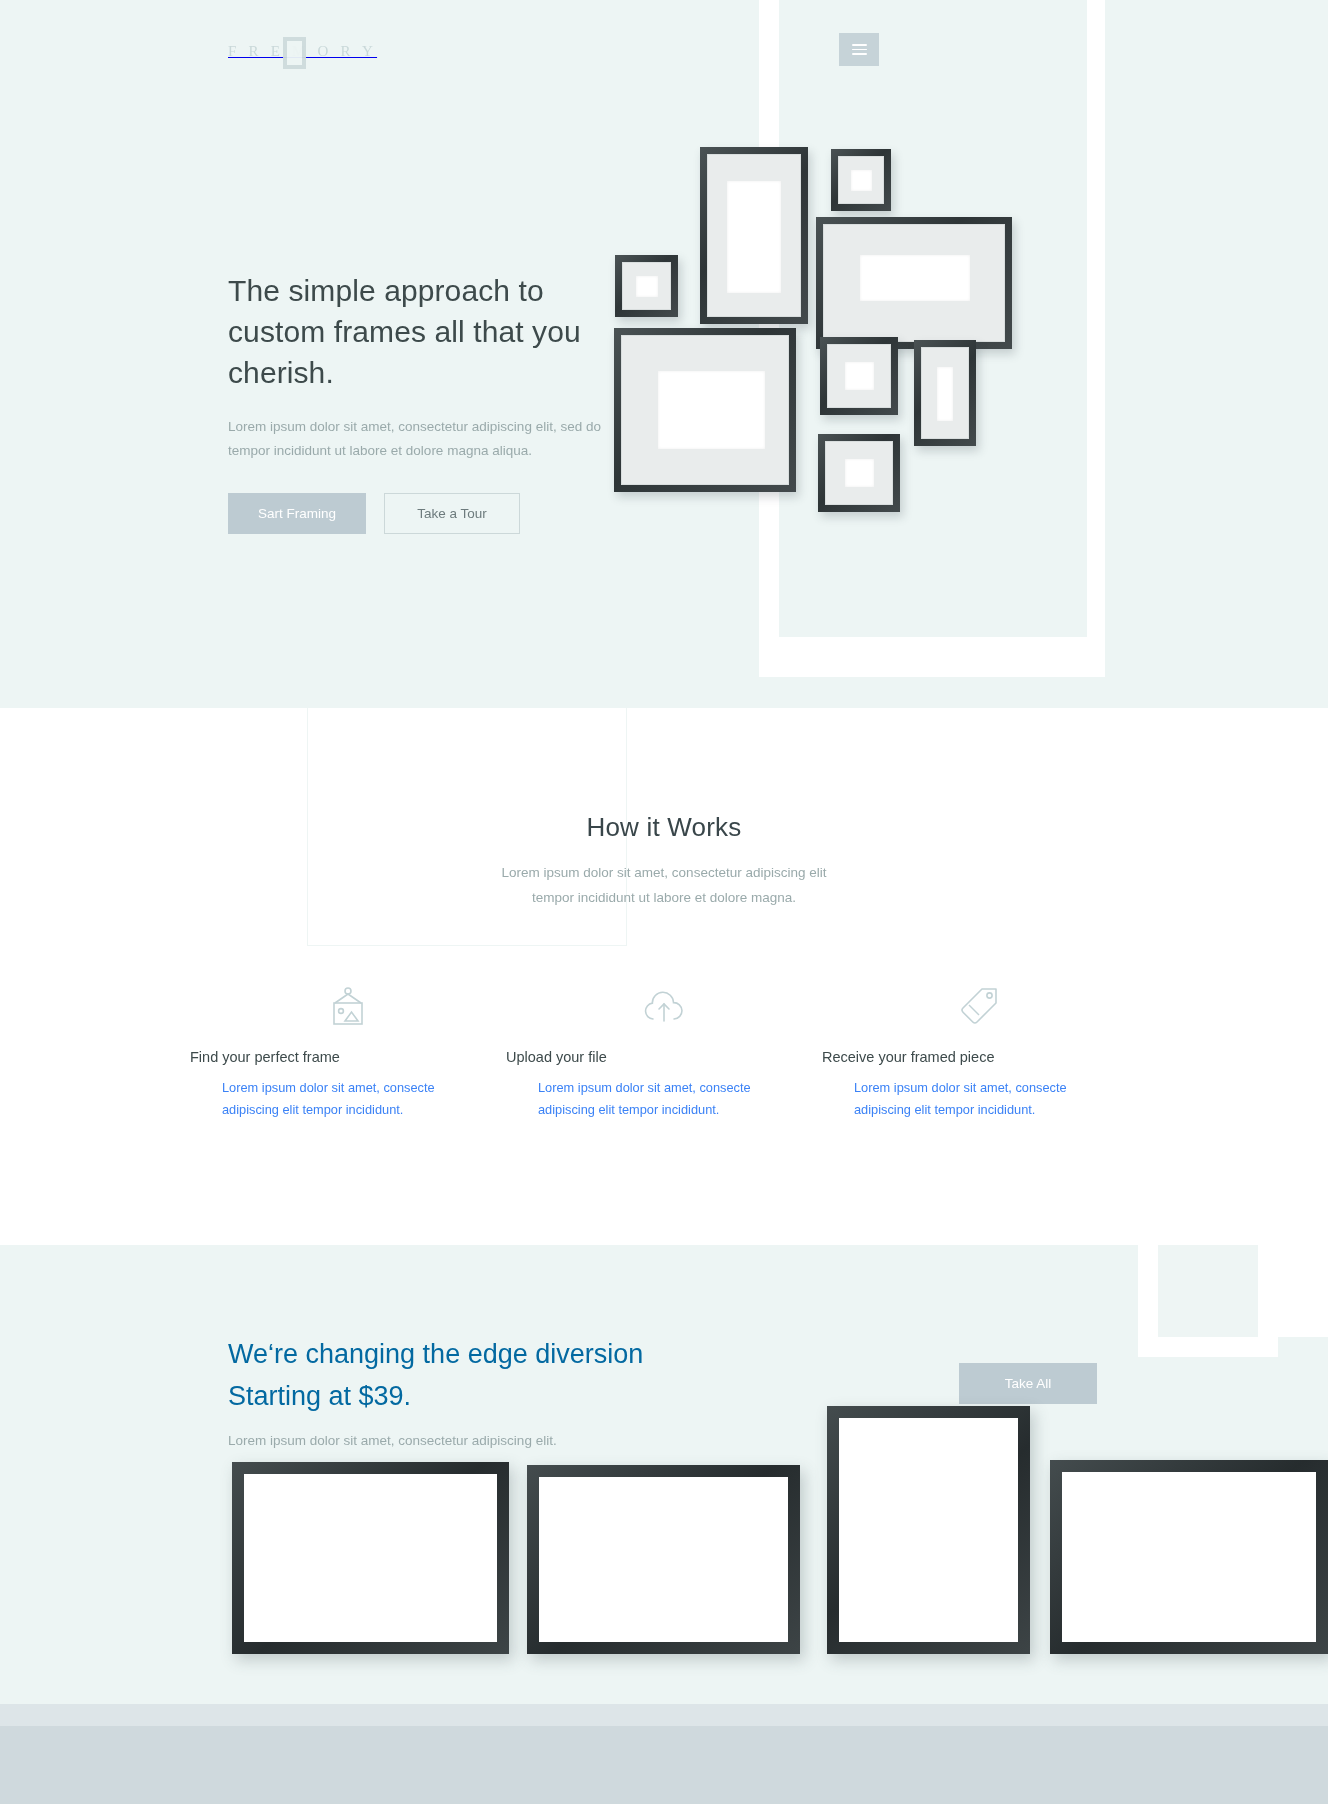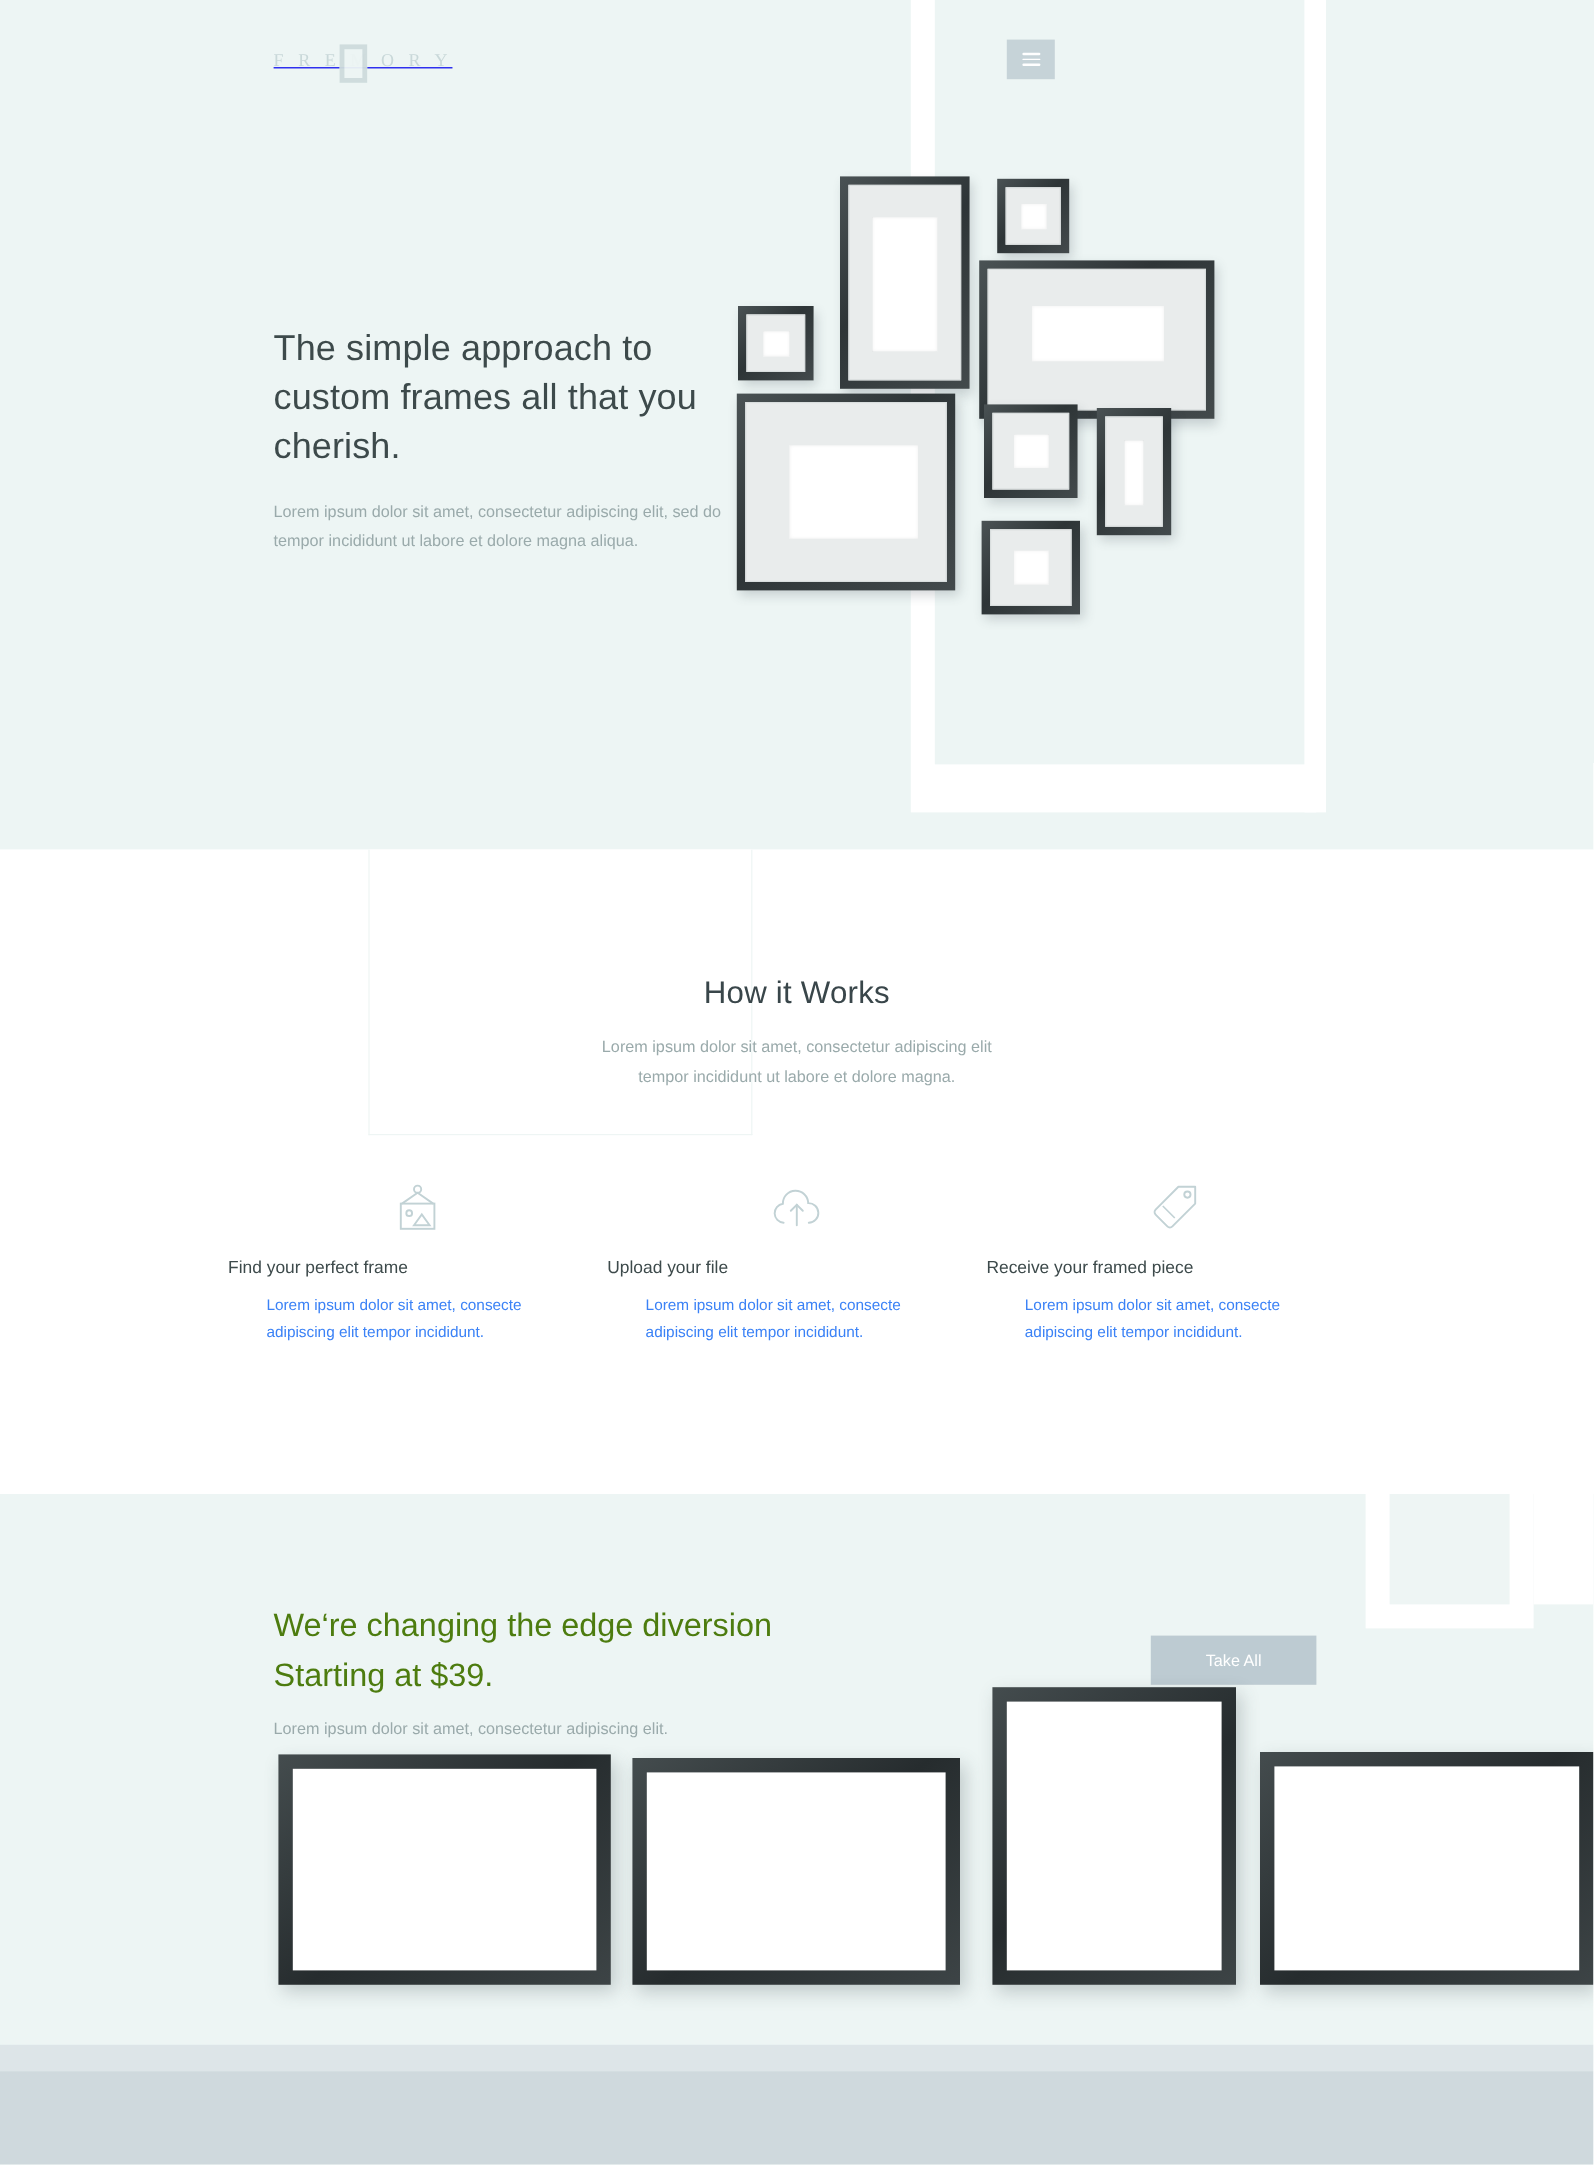--- a/index.html
+++ b/index.html
@@ -181,21 +181,21 @@
   .cta-white-tint {
     position: absolute; left: 1158px; top: 0; width: 100px; height: 92px;
     background: #eef5f4;
   }
   .cta-white-edge {
     position: absolute; left: 1278px; top: 0; width: 50px; height: 92px;
     background: #ffffff;
   }
   .cta-copy { position: absolute; left: 228px; top: 88px; width: 560px; }
   .cta-h2 {
-    font-size: 27px; font-weight: 400; line-height: 42px; color: #4d7c0f;
+    font-size: 27px; font-weight: 400; line-height: 42px; color: #0369a1;
   }
   .cta-p { margin-top: 16px; font-size: 13.5px; color: #9aaaab; }
   .btn-viewall {
     position: absolute; left: 959px; top: 118px;
     width: 138px; height: 41px;
     background: #bdcbd2; color: #ffffff; font-size: 13.5px;
     border: none; cursor: pointer;
   }
   .shelf {
     position: absolute; left: 0; bottom: 0; width: 1328px; height: 78px;
@@ -263,20 +263,24 @@
       </div>
 
       <div class="frm bev" style="left:118px; top:274px; width:82px; height:78px;">
         <div class="art" style="left:27px; top:25px; width:29px; height:28px;"></div>
       </div>
     </div>
 
     <div class="hero-copy">
       <h1 class="hero-h1">The simple approach to custom frames all that you cherish.</h1>
       <p class="hero-p">Lorem ipsum dolor sit amet, consectetur adipiscing elit, sed do  tempor incididunt ut labore et dolore magna aliqua.</p>
+      <div class="hero-actions">
+        <button class="btn btn-primary">Sart Framing</button>
+        <button class="btn btn-outline">Take a Tour</button>
+      </div>
     </div>
   </section>
 
   <section class="works">
     <div class="works-card-shadow"></div>
     <div class="works-card"></div>
 
     <div class="works-head">
       <h2 class="works-h2">How it Works</h2>
       <p class="works-sub">

